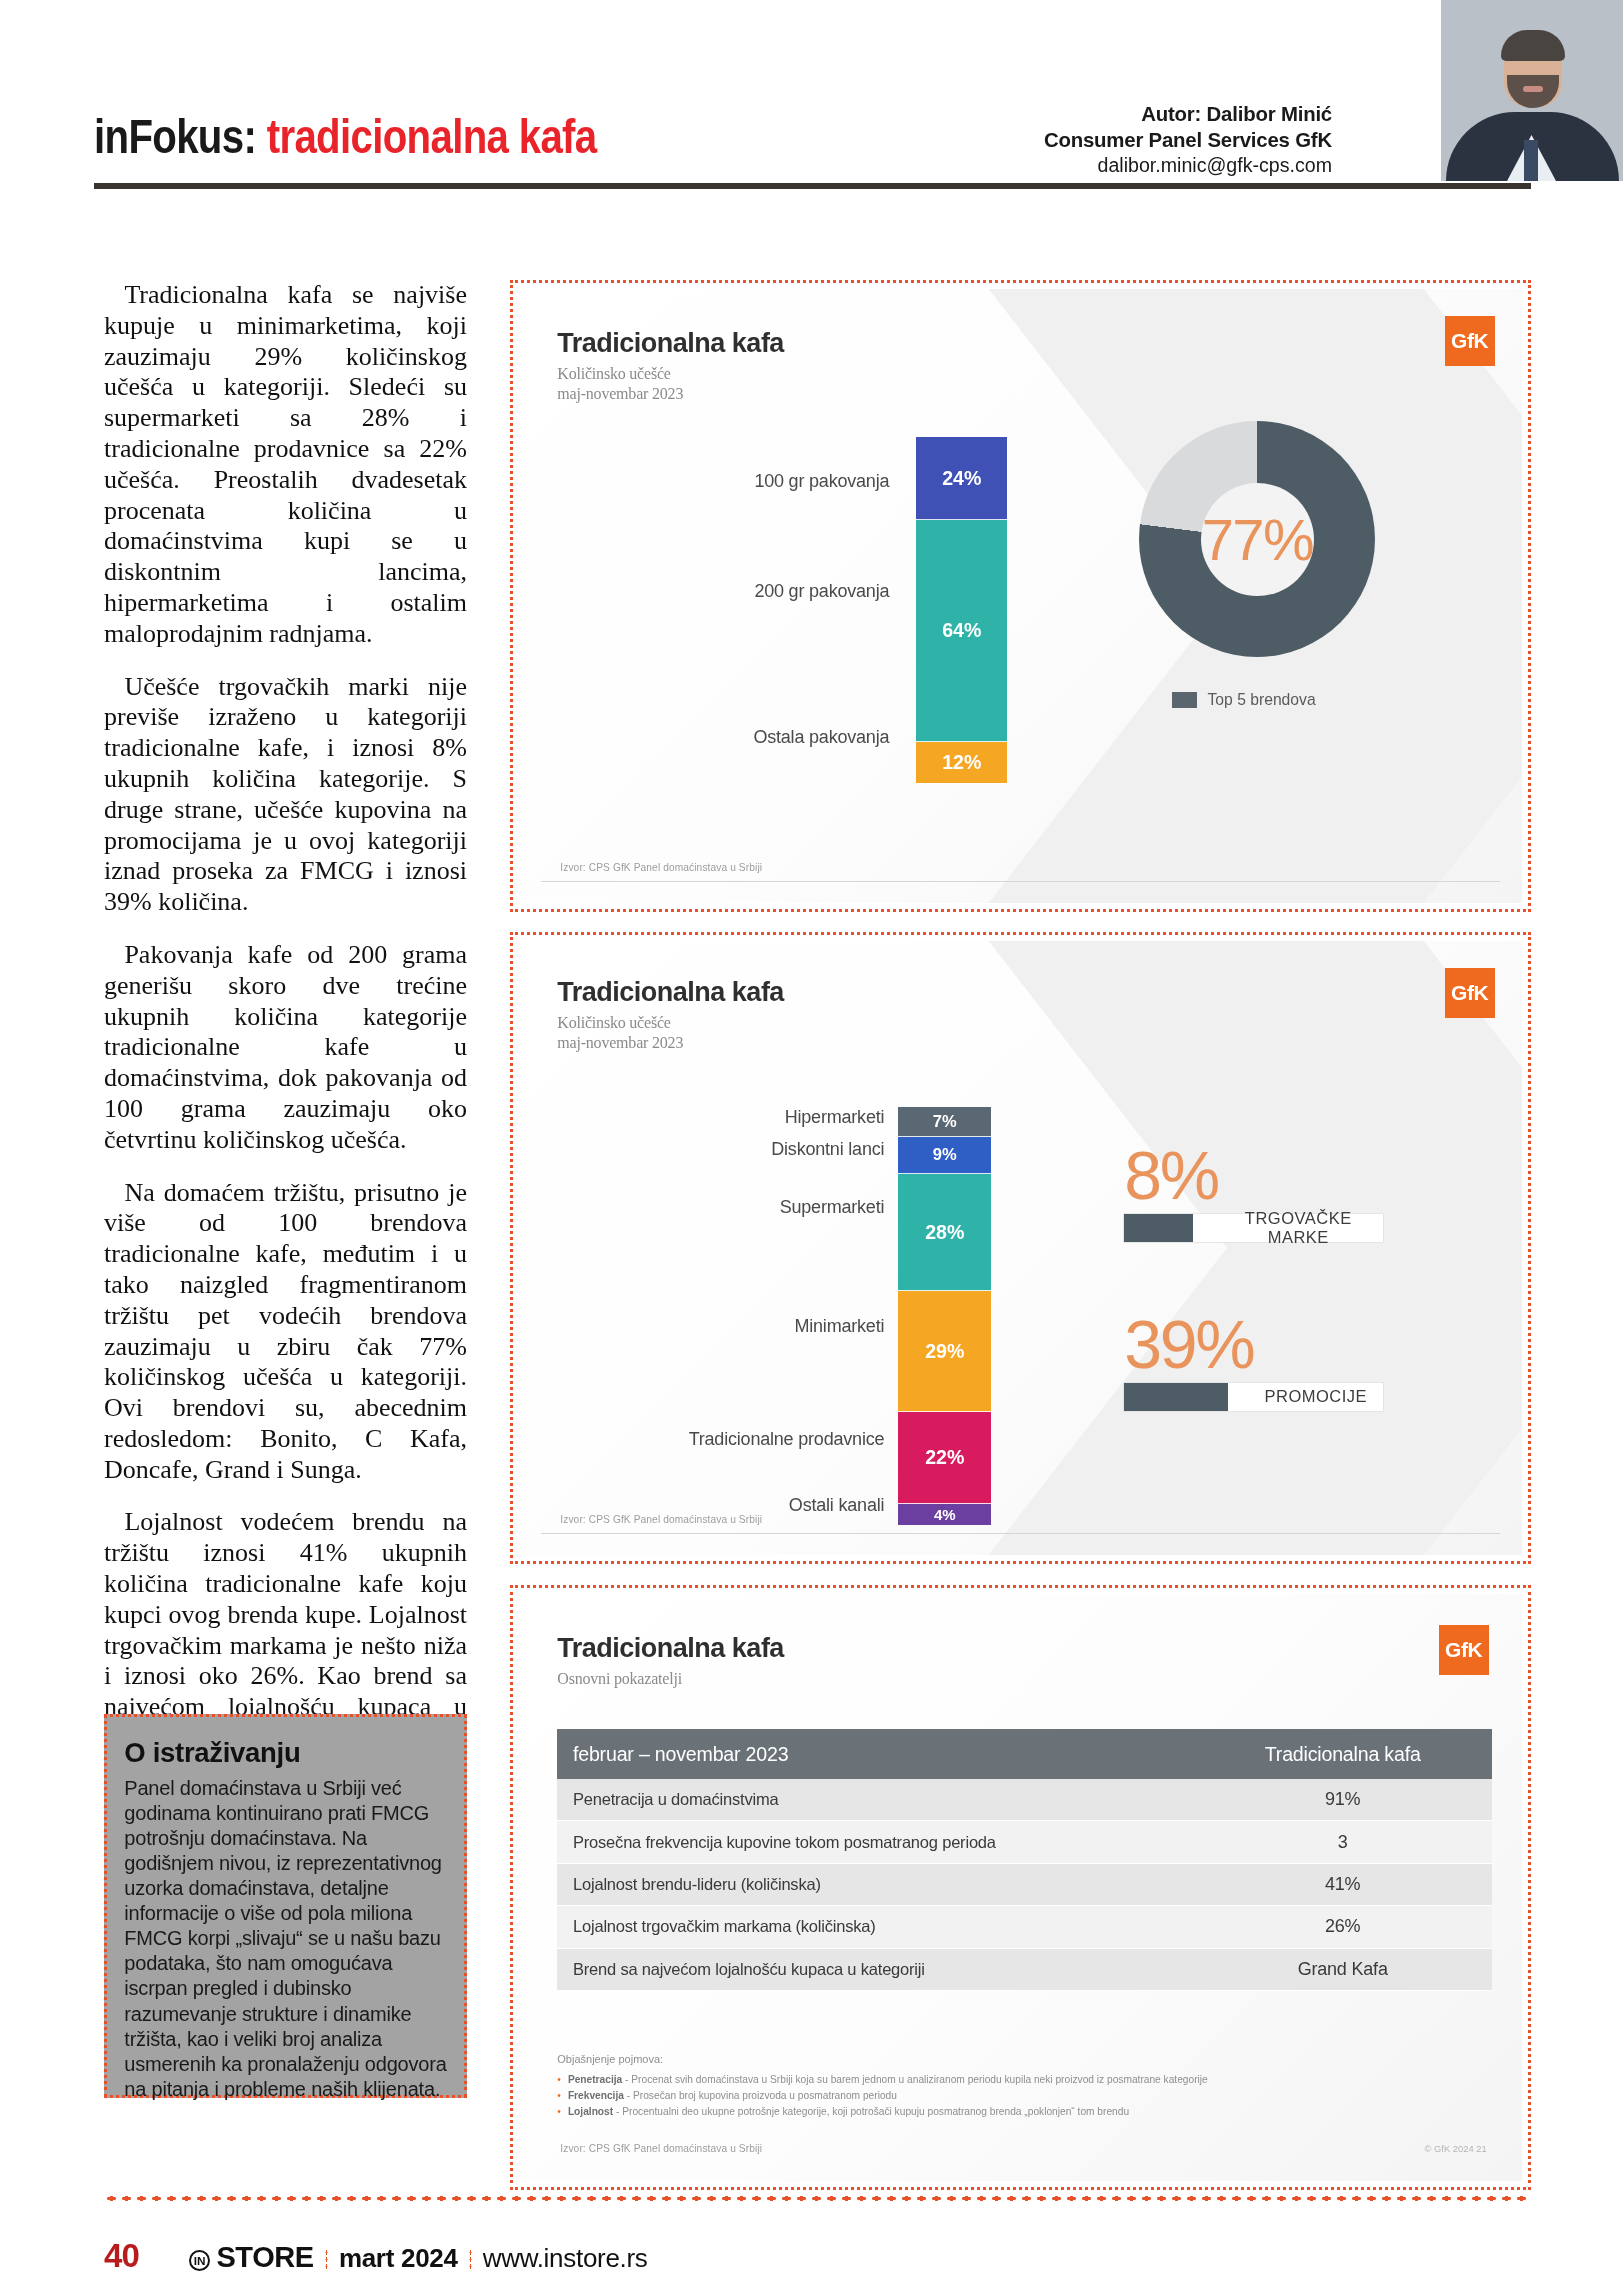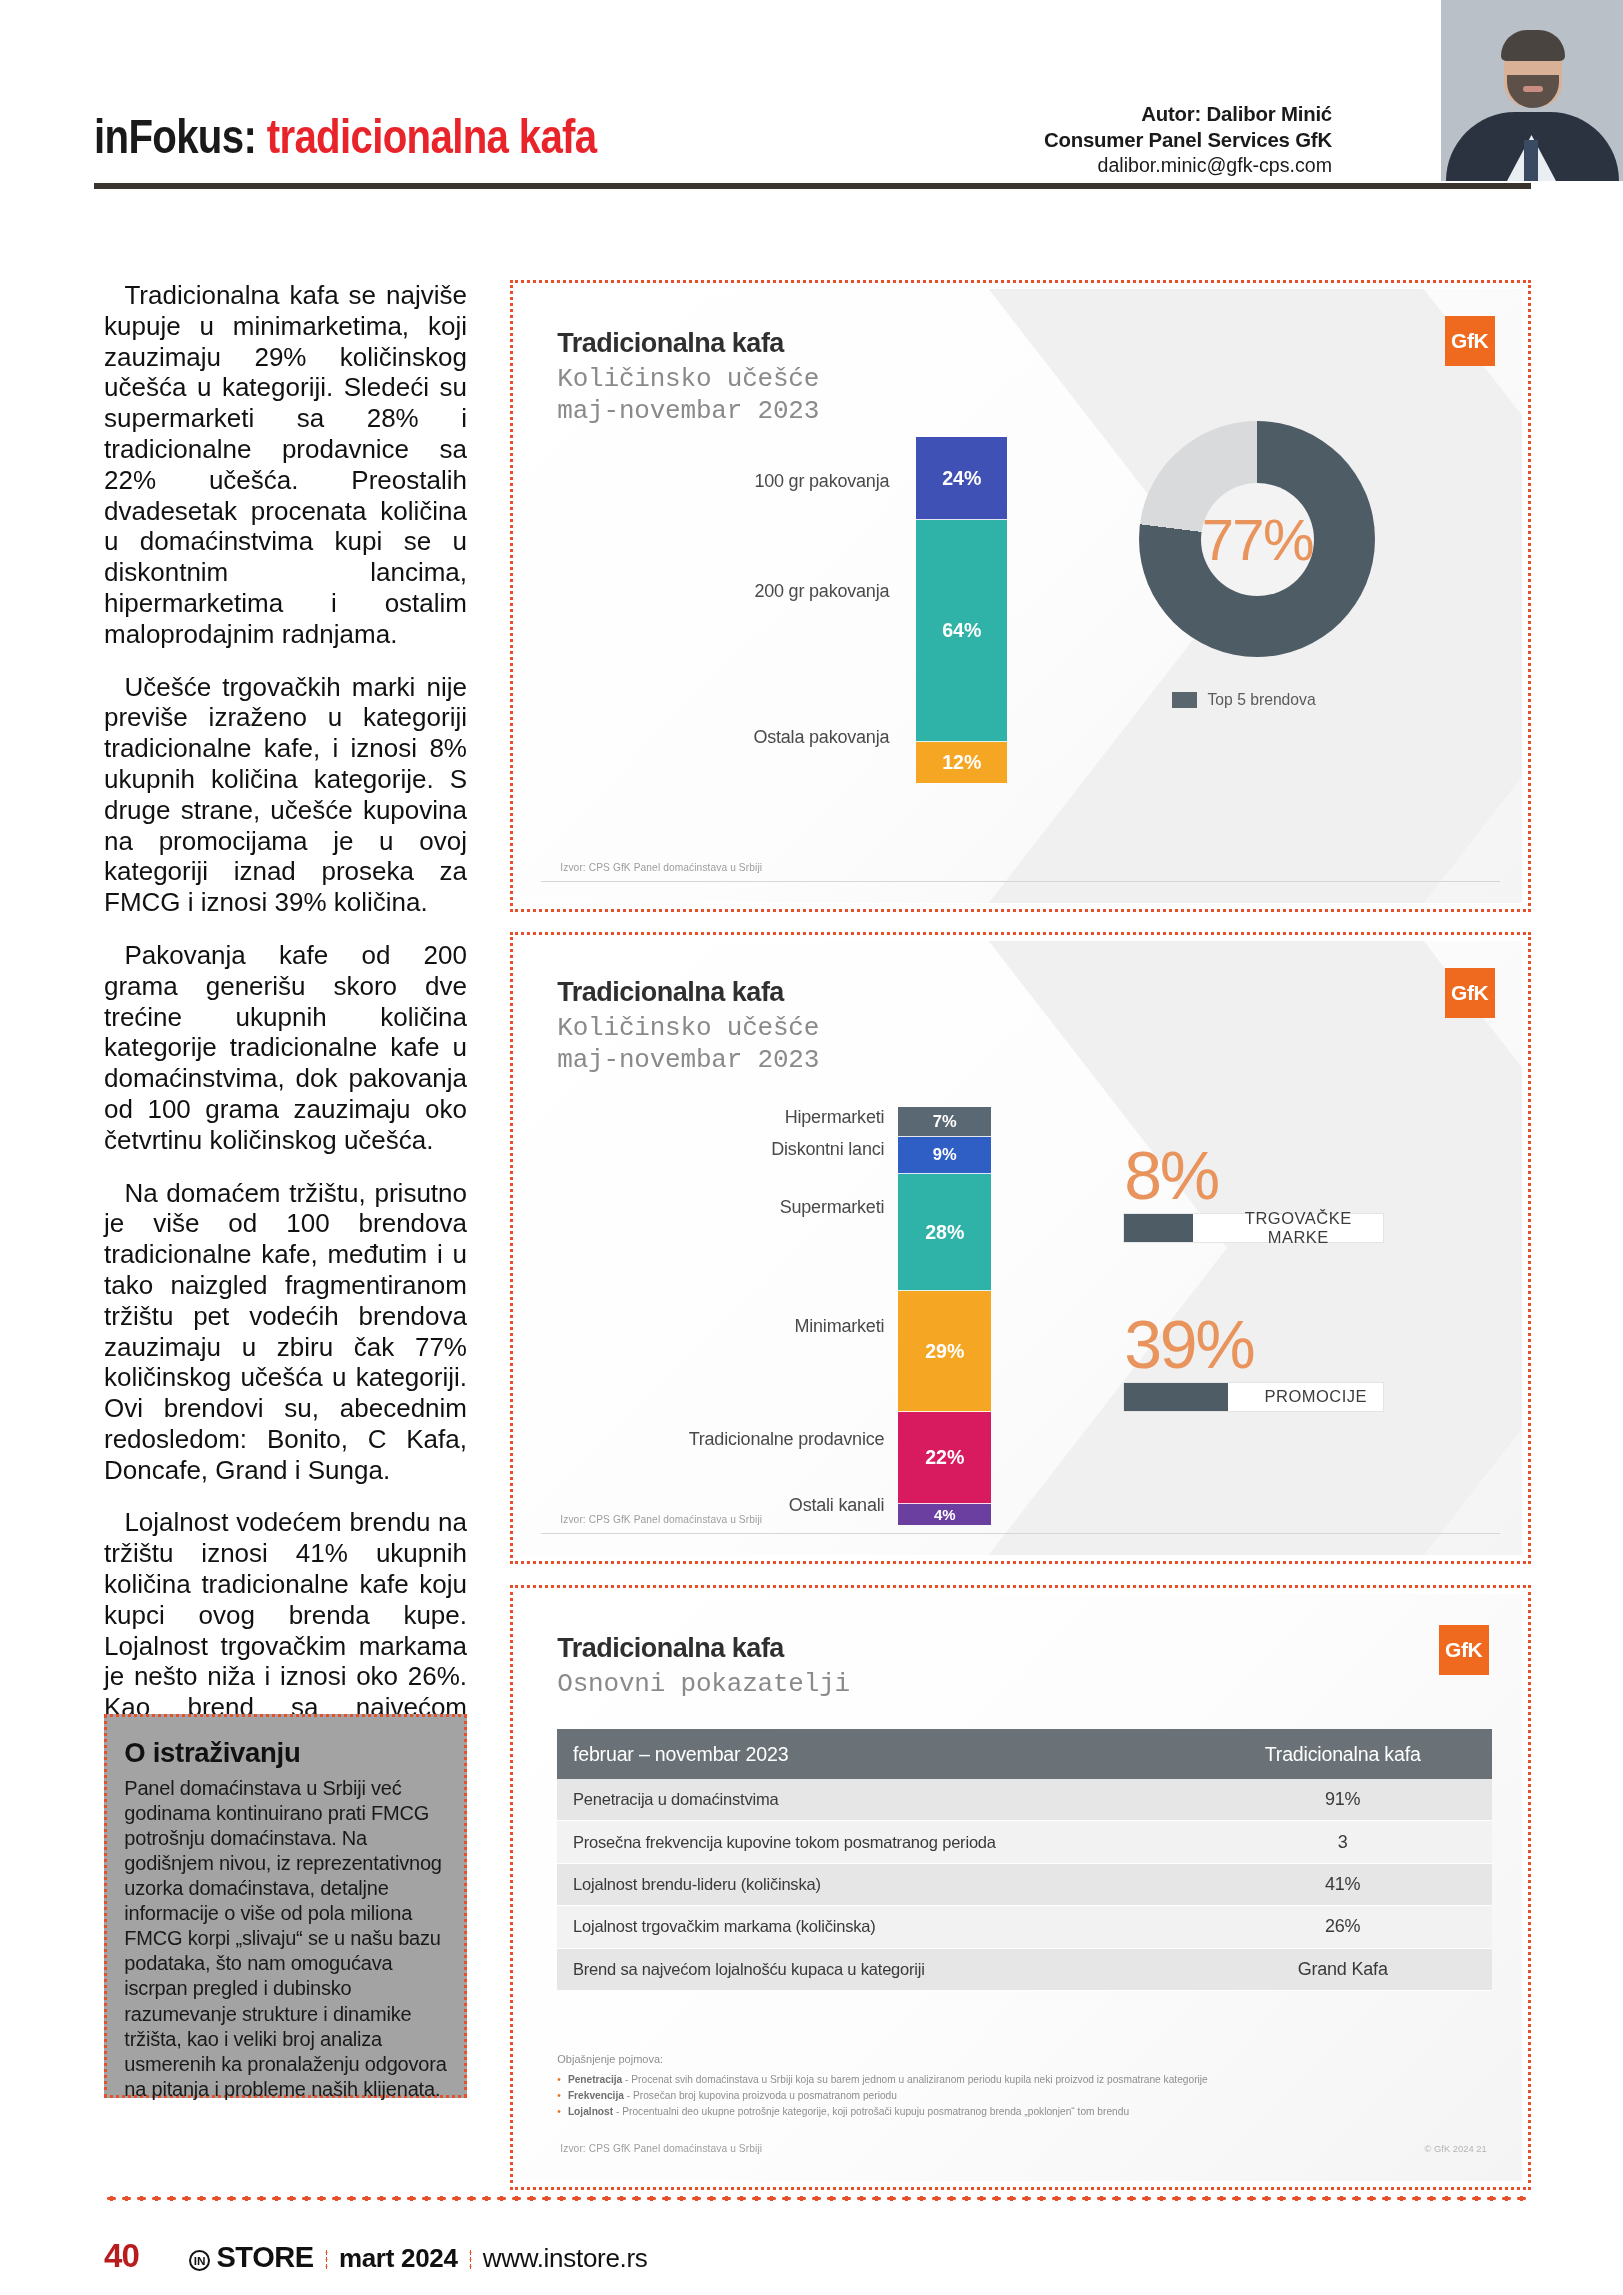--- a/index.html
+++ b/index.html
@@ -86,21 +86,21 @@
     position: absolute;
     left: 94px; top: 183px; width: 1437px; height: 5.5px;
     background: #3a342f;
   }
 
   
   .text-col {
     position: absolute;
     left: 104px; top: 280px;
     width: 363px;
-    font-family: Liberation Sans, sans-serif;
+    font-family: Liberation Serif, serif;
     font-size: 26px;
     line-height: 1.185;
     color: #111;
     text-align: justify;
   }
   .text-col p { text-indent: 20.4px; margin-bottom: 22px; }
   .text-col p:last-child { margin-bottom: 0; }
 
   
   .research-box {
@@ -176,22 +176,22 @@
     clip-path: polygon(0 0, 62% 0, 100% 50%, 62% 100%, 0 100%, 38% 50%);
     opacity: 0.95;
   }
   .slide-title {
     position:absolute;
     font-family:"Liberation Sans", sans-serif;
     font-weight:700; font-size:27px; color:#2f2f2f; letter-spacing:-0.5px;
   }
   .slide-sub {
     position:absolute;
-    font-family:Liberation Mono, monospace;
-    font-weight:400; font-size:26px; color:#8a8a8a; line-height:1.22;
+    font-family:Liberation Serif, serif;
+    font-weight:400; font-size:16px; color:#8a8a8a; line-height:1.22;
     letter-spacing:-0.2px;
   }
   .gfk-logo {
     position:absolute;
     width:50px; height:50px;
     background:#ef6a1e;
     display:flex; align-items:center; justify-content:center;
     color:#fff; font-family:"Liberation Sans", sans-serif;
     font-weight:700; font-size:21px; letter-spacing:-0.4px;
   }

